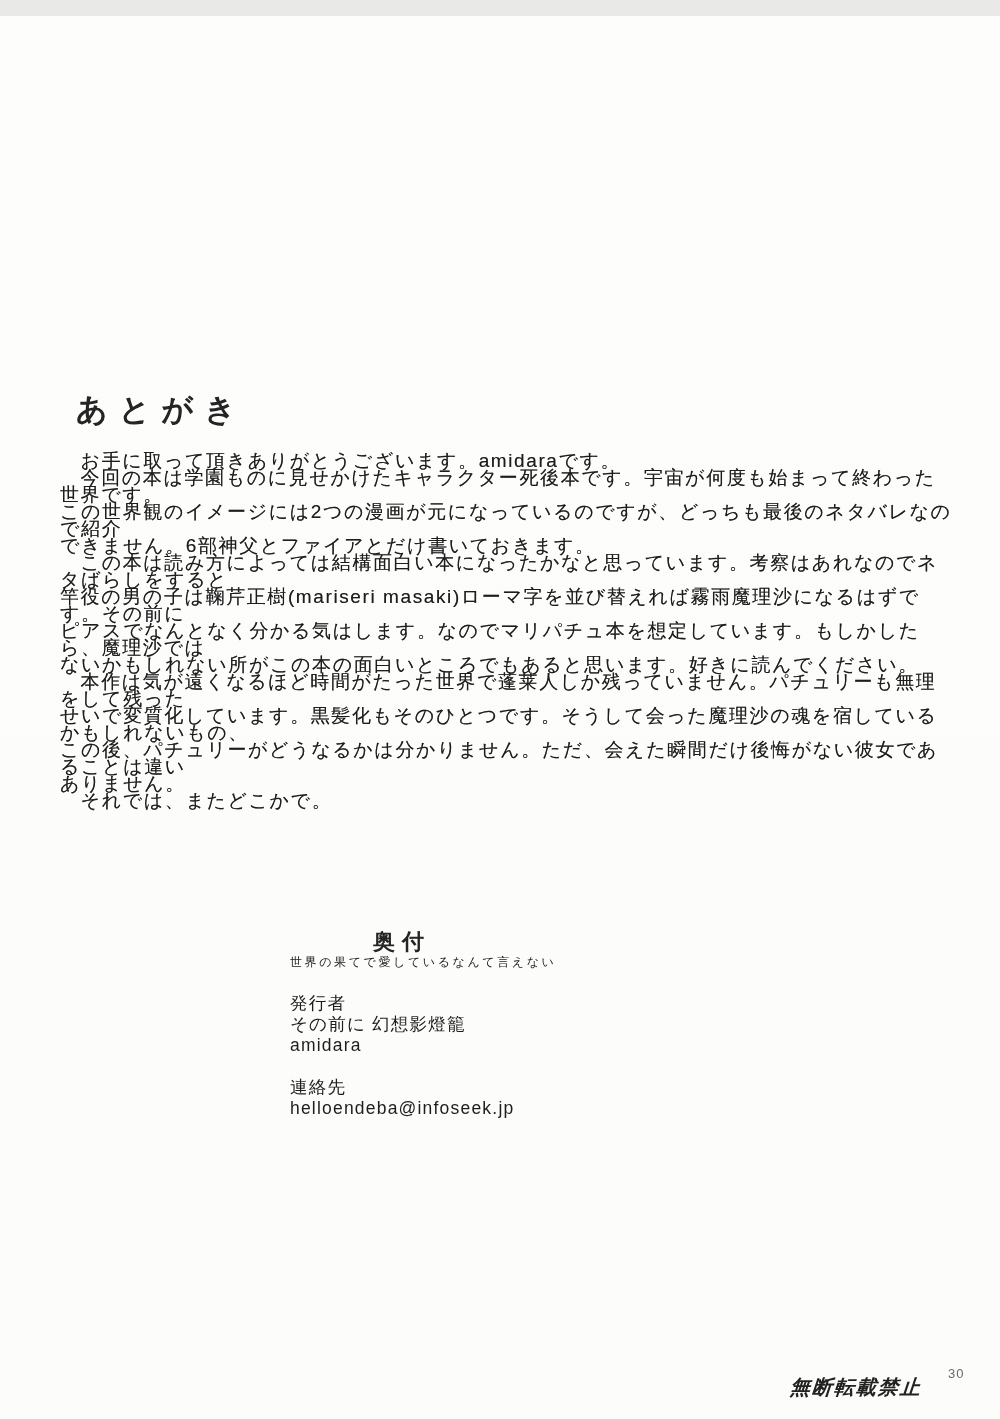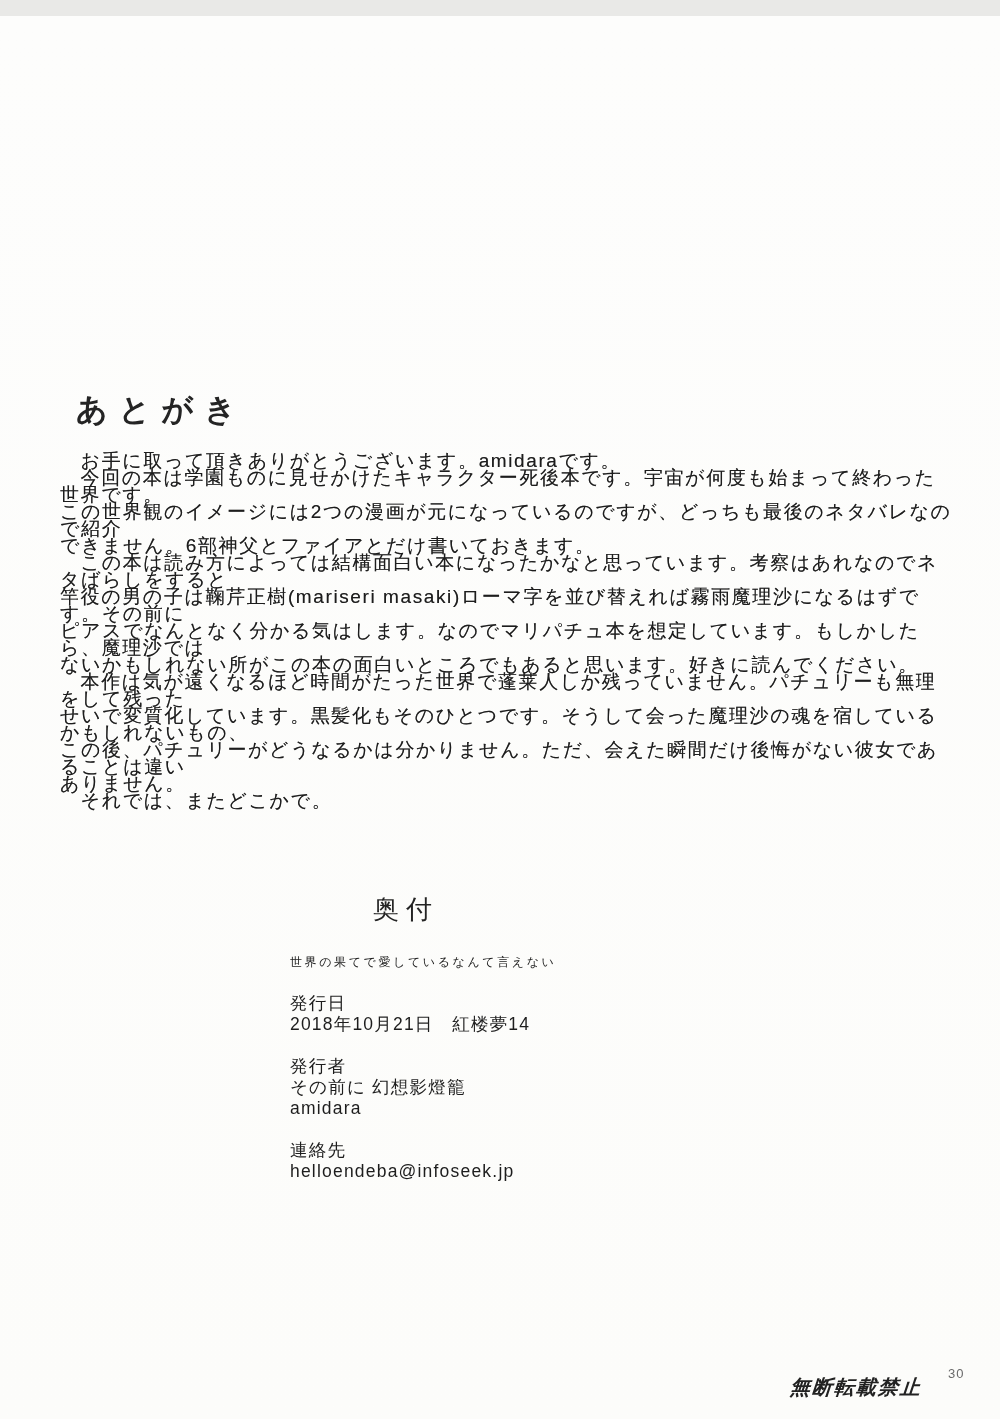--- a/index.html
+++ b/index.html
@@ -34,23 +34,23 @@
     font-size: 19px;
     line-height: 17px;
     letter-spacing: 1.6px;
     white-space: pre-line;
     color: #1d1d1d;
     text-shadow: 0 0 0.4px rgba(30,30,30,0.55);
   }
   .colophon-heading {
     position: absolute;
     left: 373px;
-    top: 854px;
-    font-size: 26px;
-    font-weight: normal;
+    top: 893px;
+    font-size: 22px;
+    font-weight: bold;
     letter-spacing: 7px;
     color: #242424;
   }
   .colophon-title {
     position: absolute;
     left: 290px;
     top: 938px;
     font-size: 12px;
     letter-spacing: 2.6px;
     color: #1d1d1d;
@@ -106,24 +106,20 @@
 この後、パチュリーがどうなるかは分かりません。ただ、会えた瞬間だけ後悔がない彼女であることは違い
 ありません。
 　それでは、またどこかで。</div>
 
   <h2 class="colophon-heading">奥付</h2>
 
   <div class="colophon-title">世界の果てで愛しているなんて言えない</div>
 
   <div class="colophon-body">
 
-    <div class="colophon-section">
-      <div class="label">発行日</div>
-      <div class="value">2018年10月21日　紅楼夢14</div>
-    </div>
 
     <div class="colophon-section">
       <div class="label">発行者</div>
       <div class="value">その前に 幻想影燈籠
 amidara</div>
     </div>
 
 
     <div class="colophon-section">
       <div class="label">連絡先</div>

